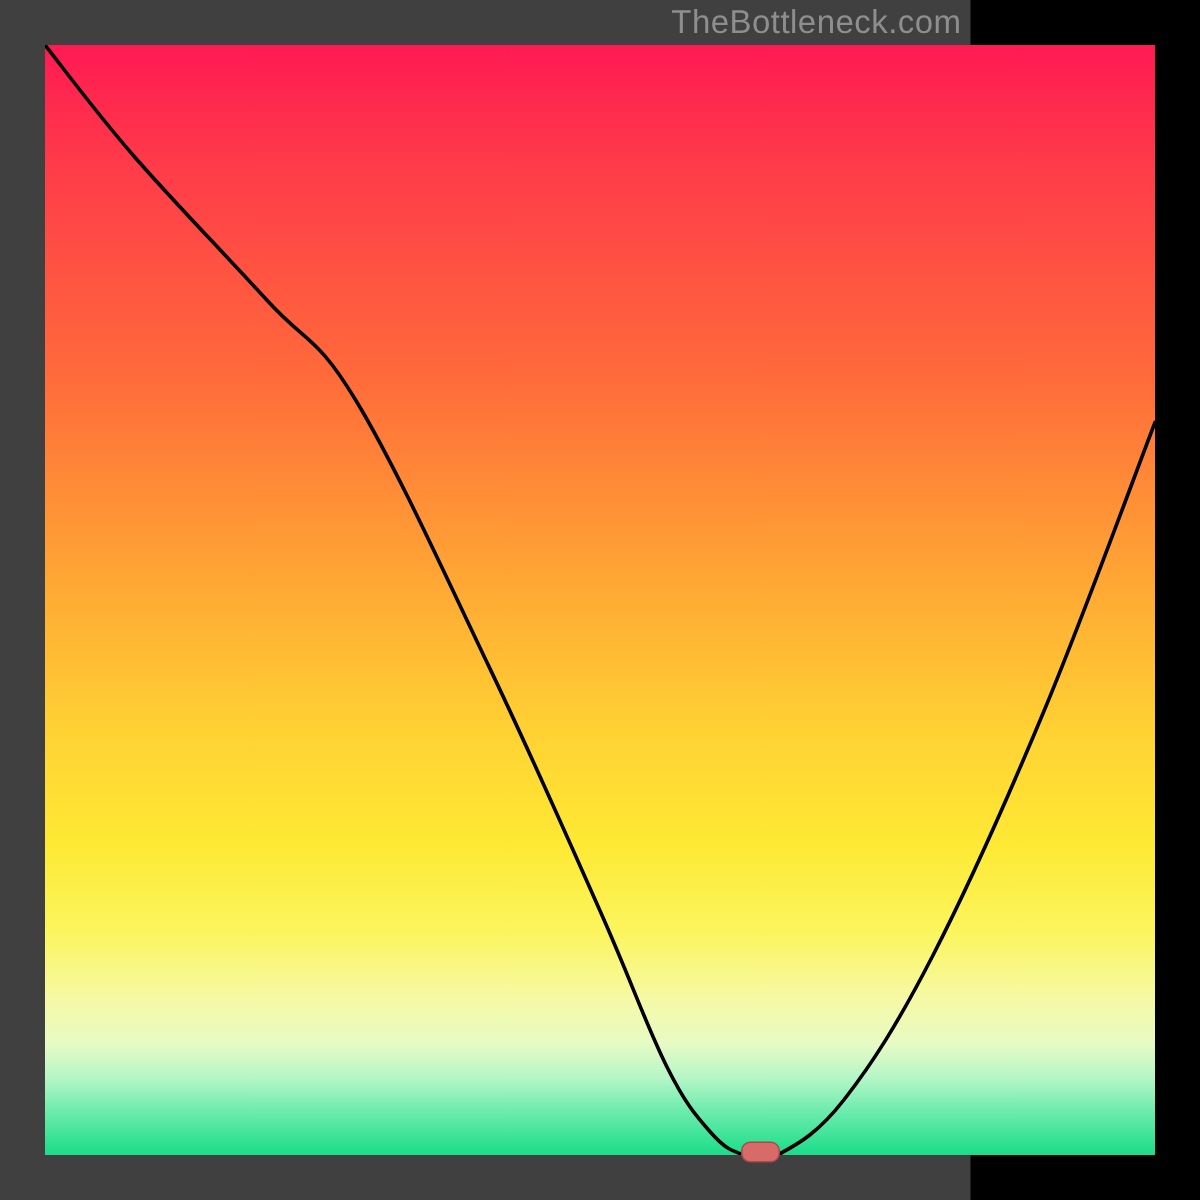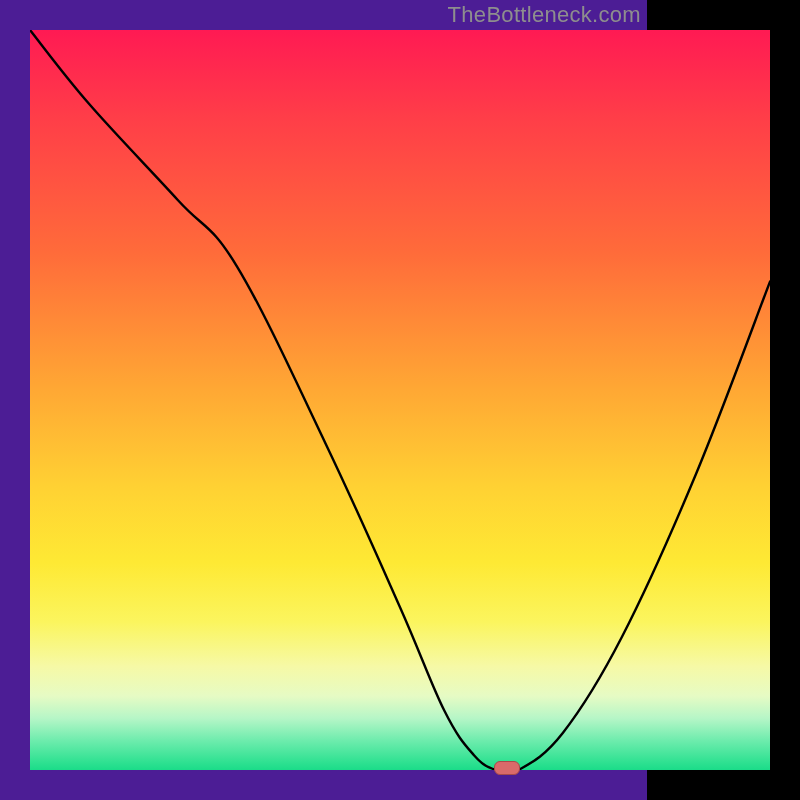--- a/index.html
+++ b/index.html
@@ -8,21 +8,21 @@
     width: 800px;
     height: 800px;
     background: #000;
     overflow: hidden;
     font-family: Arial, Helvetica, sans-serif;
   }
   .outer {
     position: relative;
     width: 647px;
     height: 800px;
-    background: #4c1d95;
+    background: #404040;
   }
   .watermark {
     position: absolute;
     top: 2px;
     right: 6px;
     color: #8e8e8e;
     font-size: 22px;
     font-weight: 500;
     letter-spacing: 0.3px;
     z-index: 5;

